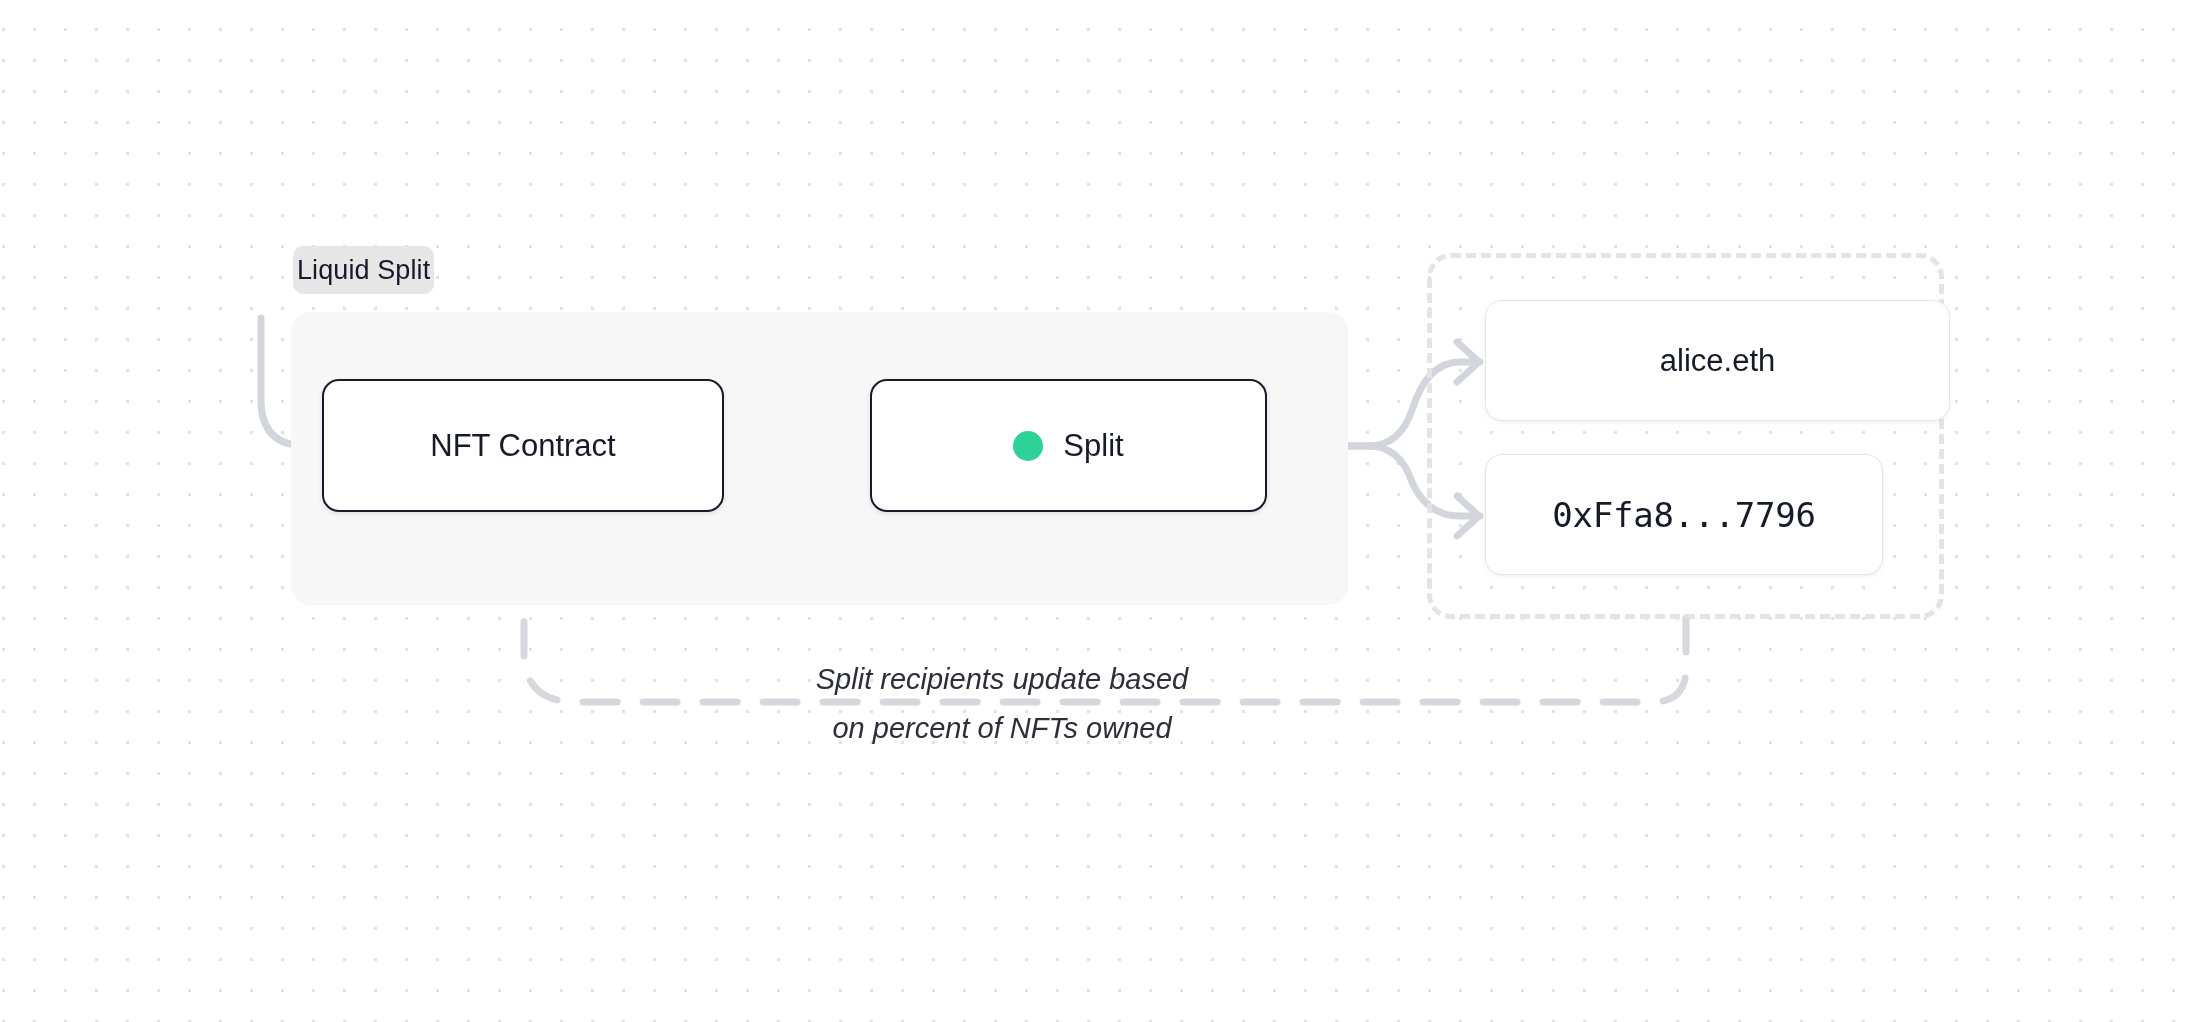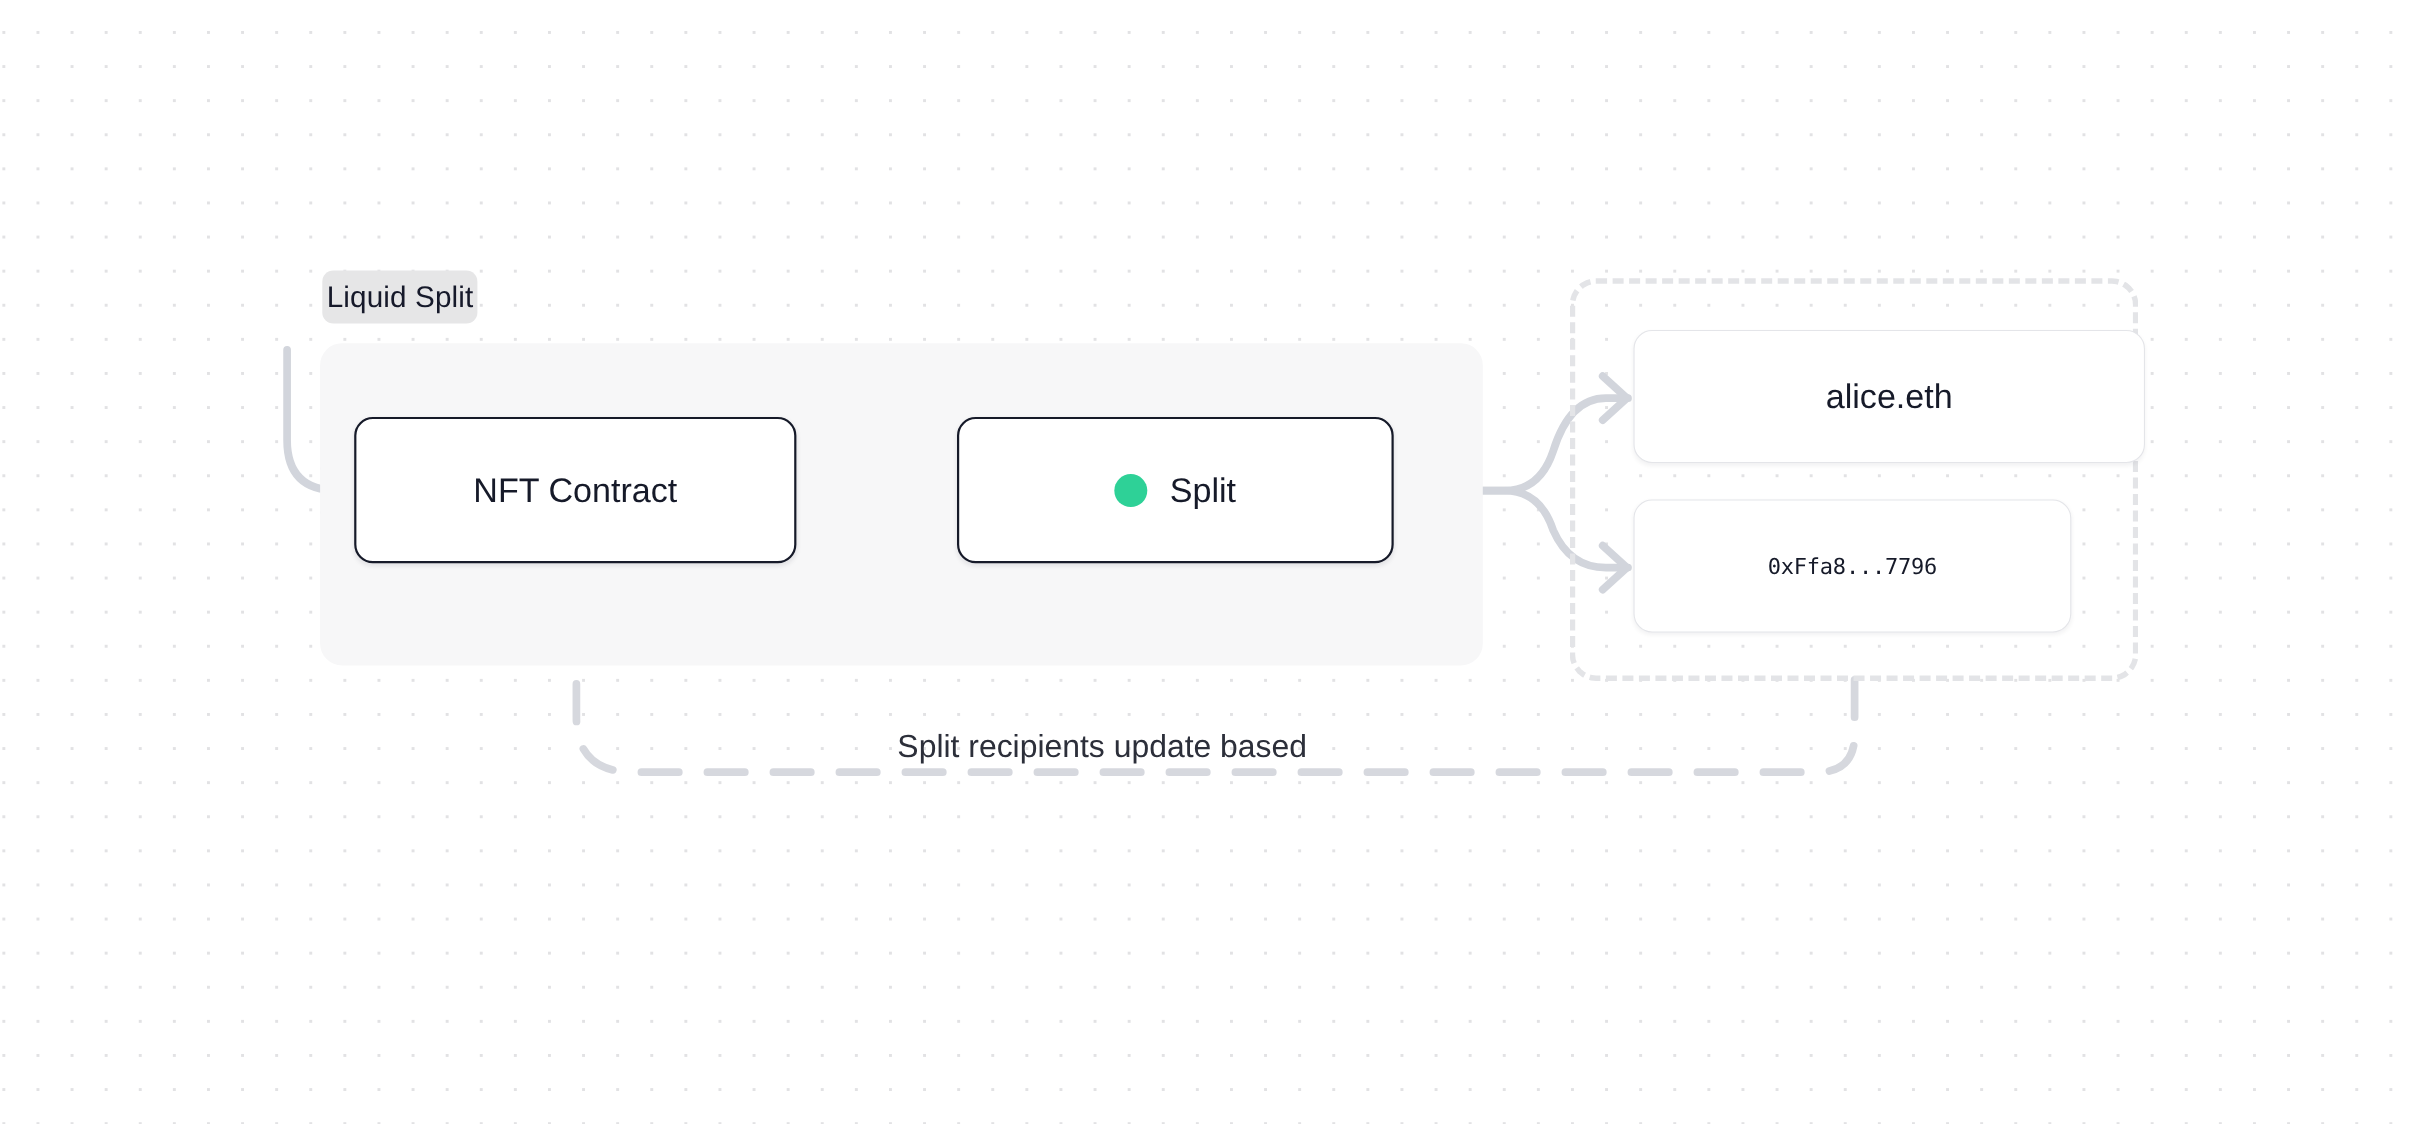--- a/index.html
+++ b/index.html
@@ -134,36 +134,36 @@
     height: 121px;
     font-size: 31px;
   }
 
   #recipient-1 {
     left: 1485px;
     top: 454px;
     width: 398px;
     height: 121px;
     font-family: "DejaVu Sans Mono", "Liberation Mono", monospace;
-    font-size: 20px;
+    font-size: 34px;
     letter-spacing: -0.2px;
   }
 
   
   .caption {
     position: absolute;
     left: 702px;
     top: 655px;
     width: 600px;
     text-align: center;
     color: #2c2f3a;
     font-size: 29px;
     line-height: 49px;
   }
-  .caption div { white-space: nowrap; }
+  .caption div { white-space: nowrap; font-style: italic; }
 </style>
 </head>
 <body>
 
 <div id="canvas">
 
   <svg id="edges" viewBox="0 0 2198 1022" width="2198" height="1022" xmlns="http://www.w3.org/2000/svg">
     <defs>
       <style>
         .edge-line {
@@ -236,15 +236,16 @@
   <div class="recipient-card" id="recipient-0">
     <span>alice.eth</span>
   </div>
 
   <div class="recipient-card" id="recipient-1">
     <span>0xFfa8...7796</span>
   </div>
 
   <div class="caption">
     <div>Split recipients update based</div>
+    <div>on percent of NFTs owned</div>
   </div>
 
 </div>
 
 </body></html>

